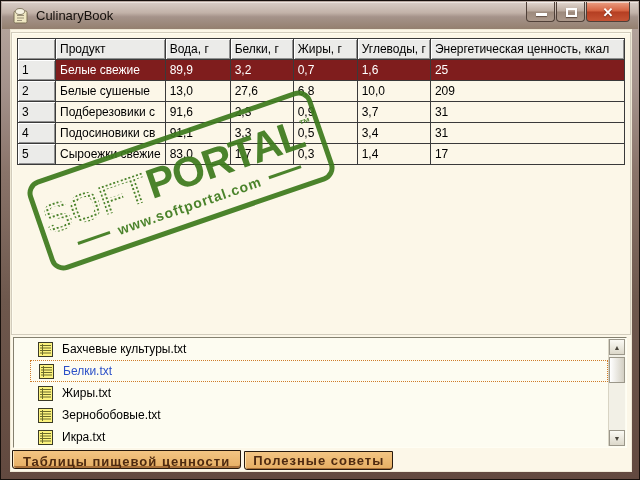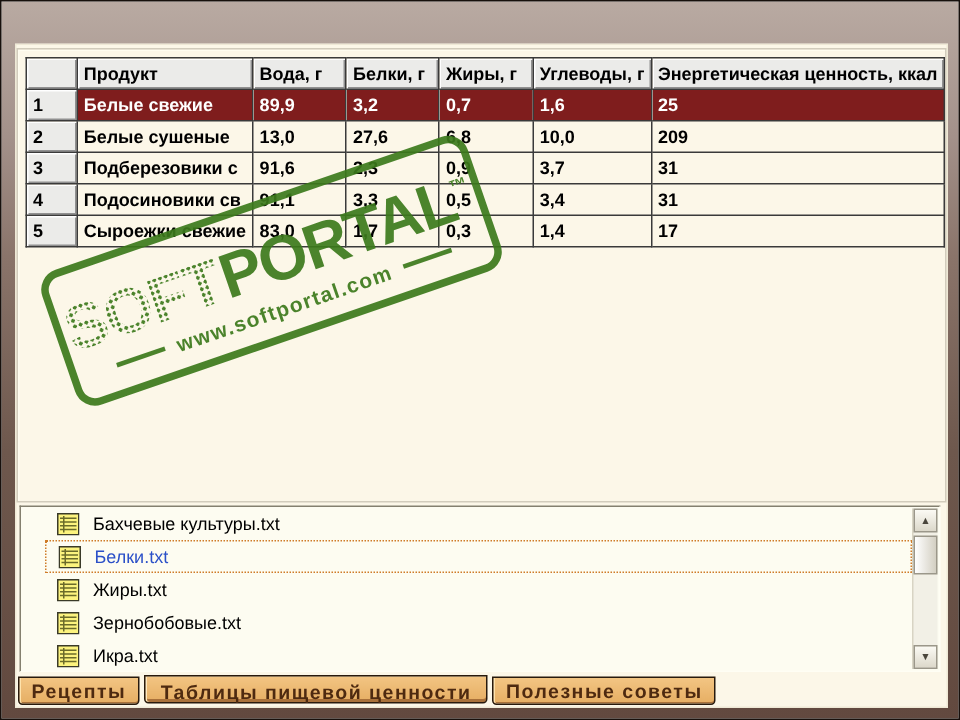--- a/index.html
+++ b/index.html
@@ -35,21 +35,21 @@
     background:#fcf7e8; box-shadow:inset 0 0 0 1px #efe9d6;
   }
   
   .grid-panel {
     position:absolute; left:1px; top:3px; width:620px; height:303px;
     border:1px solid #d2ccbc; box-shadow:inset 1px 1px 0 #fffdf0;
   }
   table.grid { position:absolute; left:5px; top:5px; border-collapse:collapse; table-layout:fixed; font-size:12px; }
   table.grid th, table.grid td {
     border:1px solid #3a3a3a; height:21px; padding:0 4px; text-align:left;
-    font-weight:bold; white-space:nowrap; overflow:hidden; color:#000;
+    font-weight:normal; white-space:nowrap; overflow:hidden; color:#000;
   }
   table.grid th, td.rownum {
     background:#ebebe9;
     box-shadow:inset 1px 1px 0 #ffffff, inset -1px -1px 0 #909090;
   }
   tr.sel td.datacell { background:#7f1d1d; color:#fff; }
   
   .stamp {
     position:absolute; left:21px; top:104px; width:300px; height:95px;
     transform:rotate(-19deg);
@@ -99,20 +99,41 @@
     box-shadow:inset 1px 0 0 #ffe3ac, inset 0 -1px 0 #a9713a;
     font-size:13px; font-weight:bold; letter-spacing:1px; color:#4e2a10; white-space:nowrap;
   }
   .tab.active { height:19px; line-height:22px; margin-top:0; padding:0 10px; z-index:2; box-shadow:inset 1px 0 0 #ffe9c0, inset 0 -2px 0 #a9713a; }
 </style>
 </head>
 <body>
 
 <div class="window">
 
+  <div class="titlebar">
+    <svg class="app-icon" viewBox="0 0 17 17">
+      <rect x="2" y="4" width="13" height="12" rx="1.5" fill="#efe7c2" stroke="#7a6f55" stroke-width="1"></rect>
+      <ellipse cx="8" cy="4.5" rx="4.5" ry="3" fill="#f7f3e2" stroke="#8a8068" stroke-width="1"></ellipse>
+      <line x1="5" y1="8.5" x2="12" y2="8.5" stroke="#9a9078" stroke-width="1"></line>
+      <line x1="5" y1="11" x2="12" y2="11" stroke="#9a9078" stroke-width="1"></line>
+      <line x1="5" y1="13.5" x2="10" y2="13.5" stroke="#9a9078" stroke-width="1"></line>
+    </svg>
+    <span class="win-title">CulinaryBook</span>
+    <div class="winbtns">
+      <div class="wbtn min">
+          <span class="glyph-min"></span>
+        </div>
+      <div class="wbtn max">
+          <span class="glyph-max"></span>
+        </div>
+      <div class="wbtn close">
+          <span class="glyph-x">✕</span>
+        </div>
+    </div>
+  </div>
 
   <div class="client">
 
     <div class="grid-panel">
       <table class="grid">
         <colgroup>
           <col style="width:38px">
             <col style="width:95px">
             <col style="width:65px">
           <col style="width:63px">
@@ -241,19 +262,18 @@
         <span>Икра.txt</span>
       </div>
       <div class="vscroll">
         <div class="sbtn up">▲</div>
         <div class="sthumb"></div>
         <div class="sbtn down">▼</div>
       </div>
     </div>
 
     <div class="tabbar">
-      <div class="tab">Рецепты</div>
       <div class="tab active">Таблицы пищевой ценности</div>
       <div class="tab">Полезные советы</div>
     </div>
 
   </div>
 </div>
 
 </body></html>

